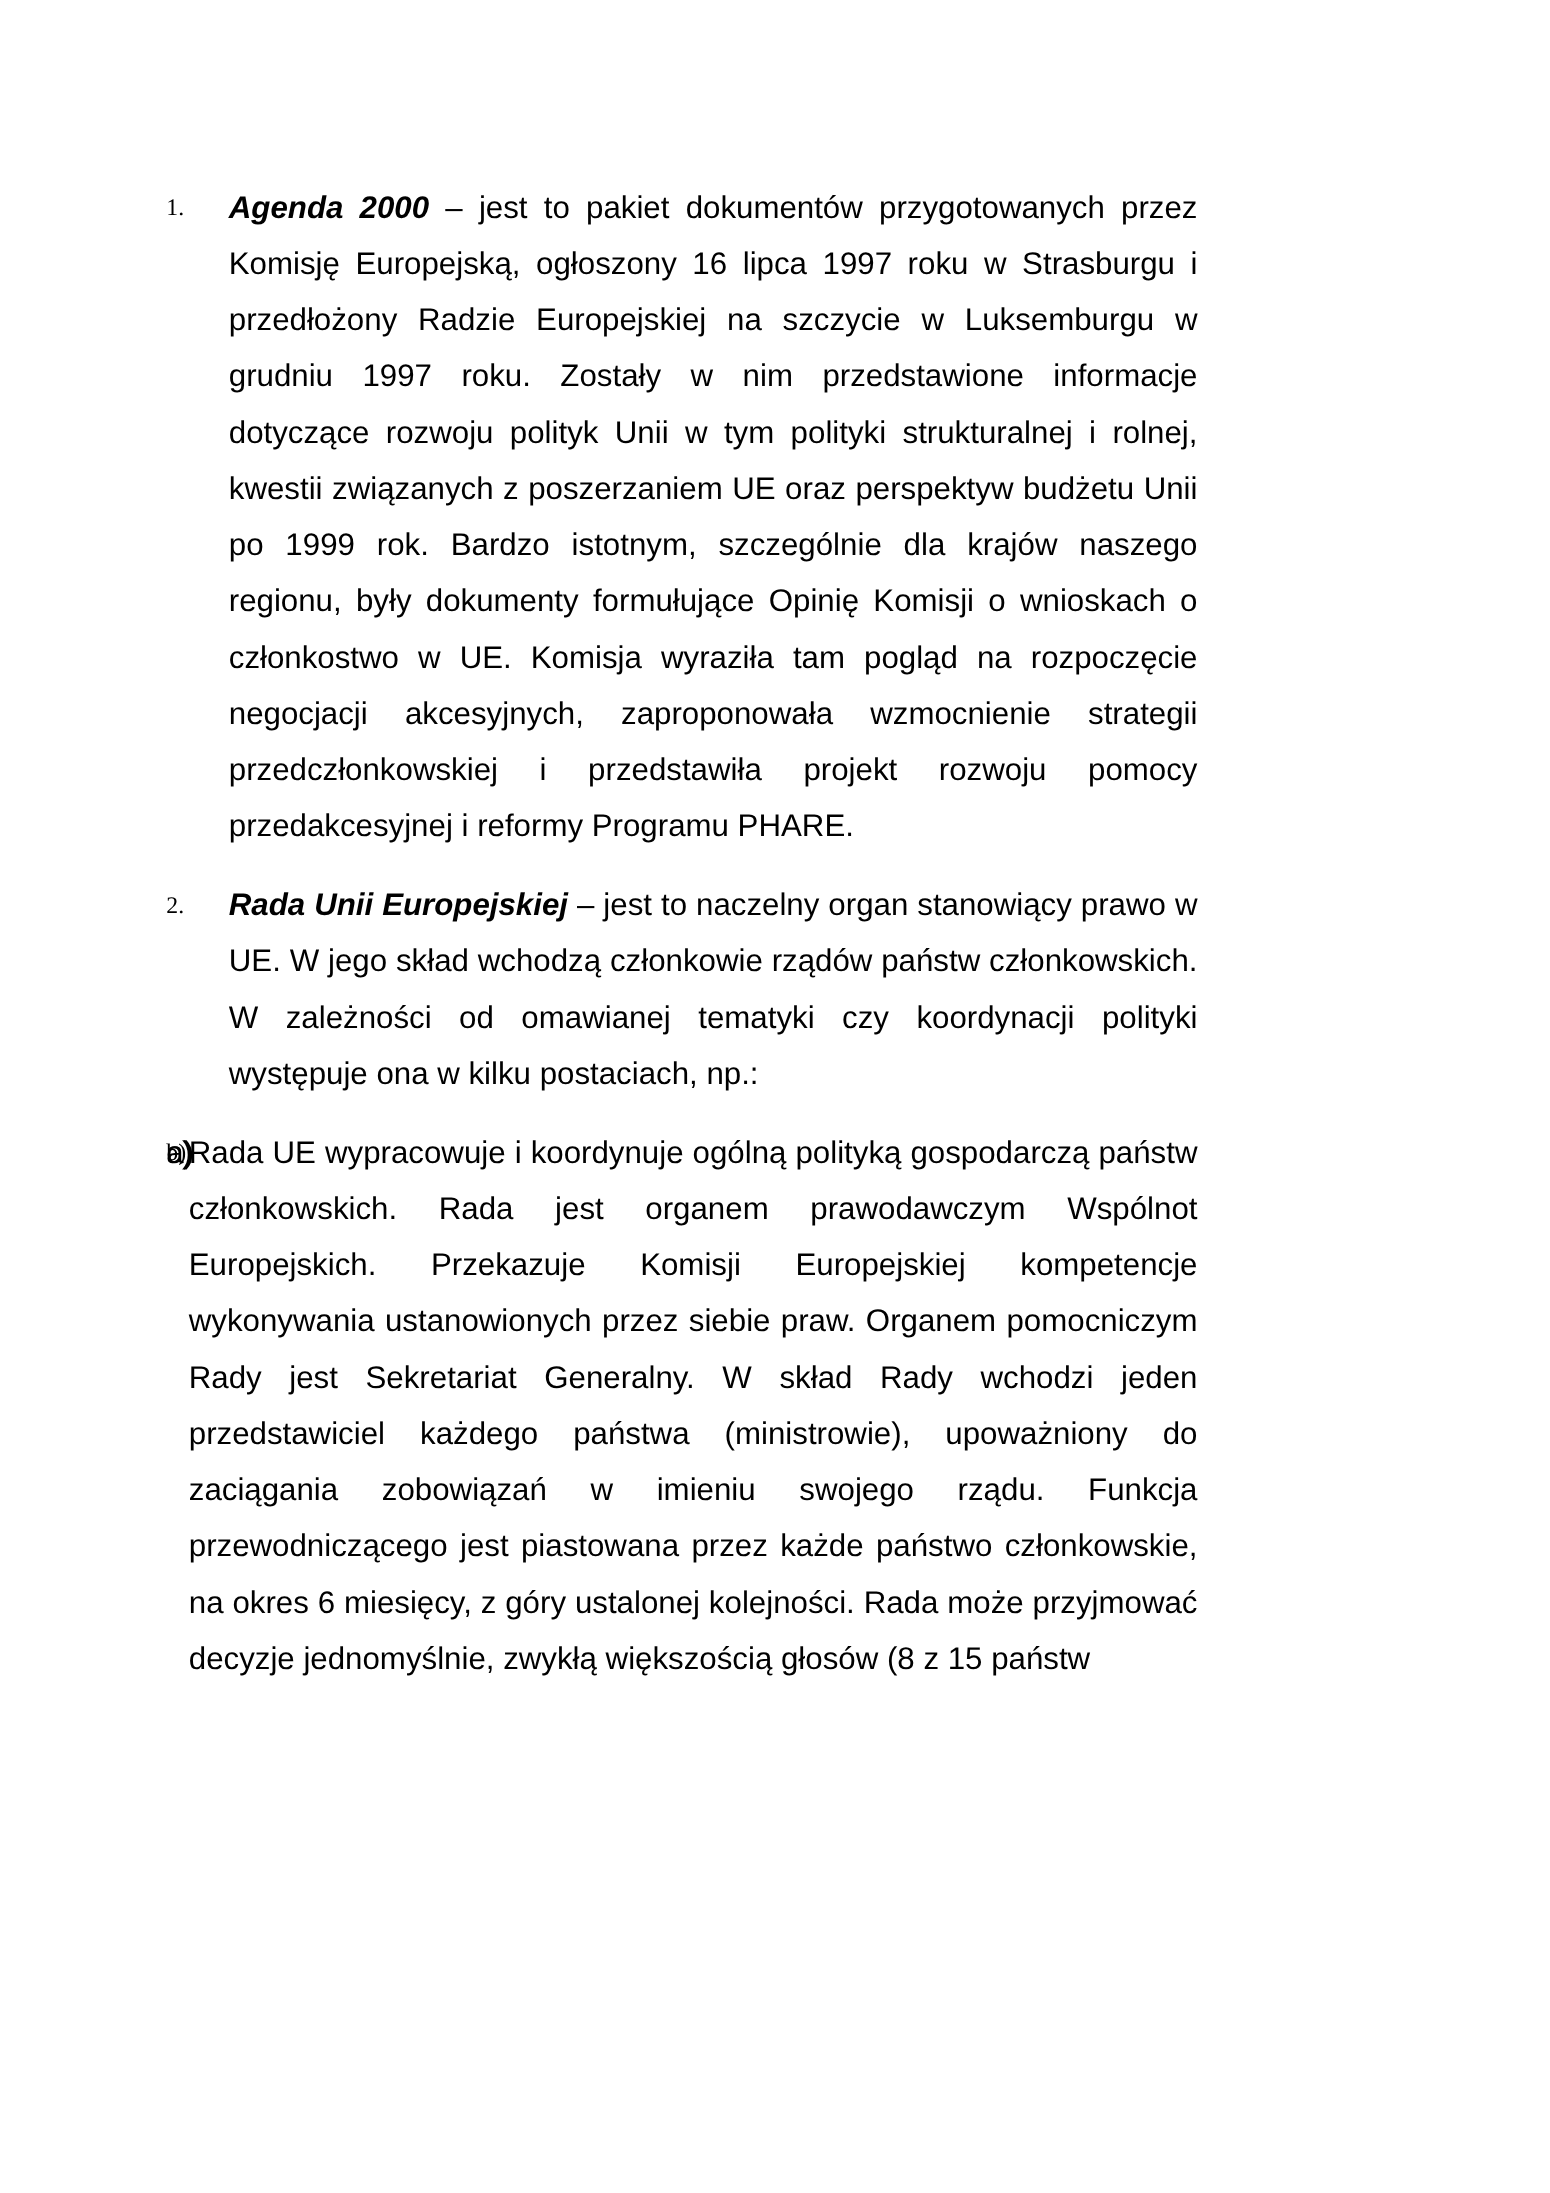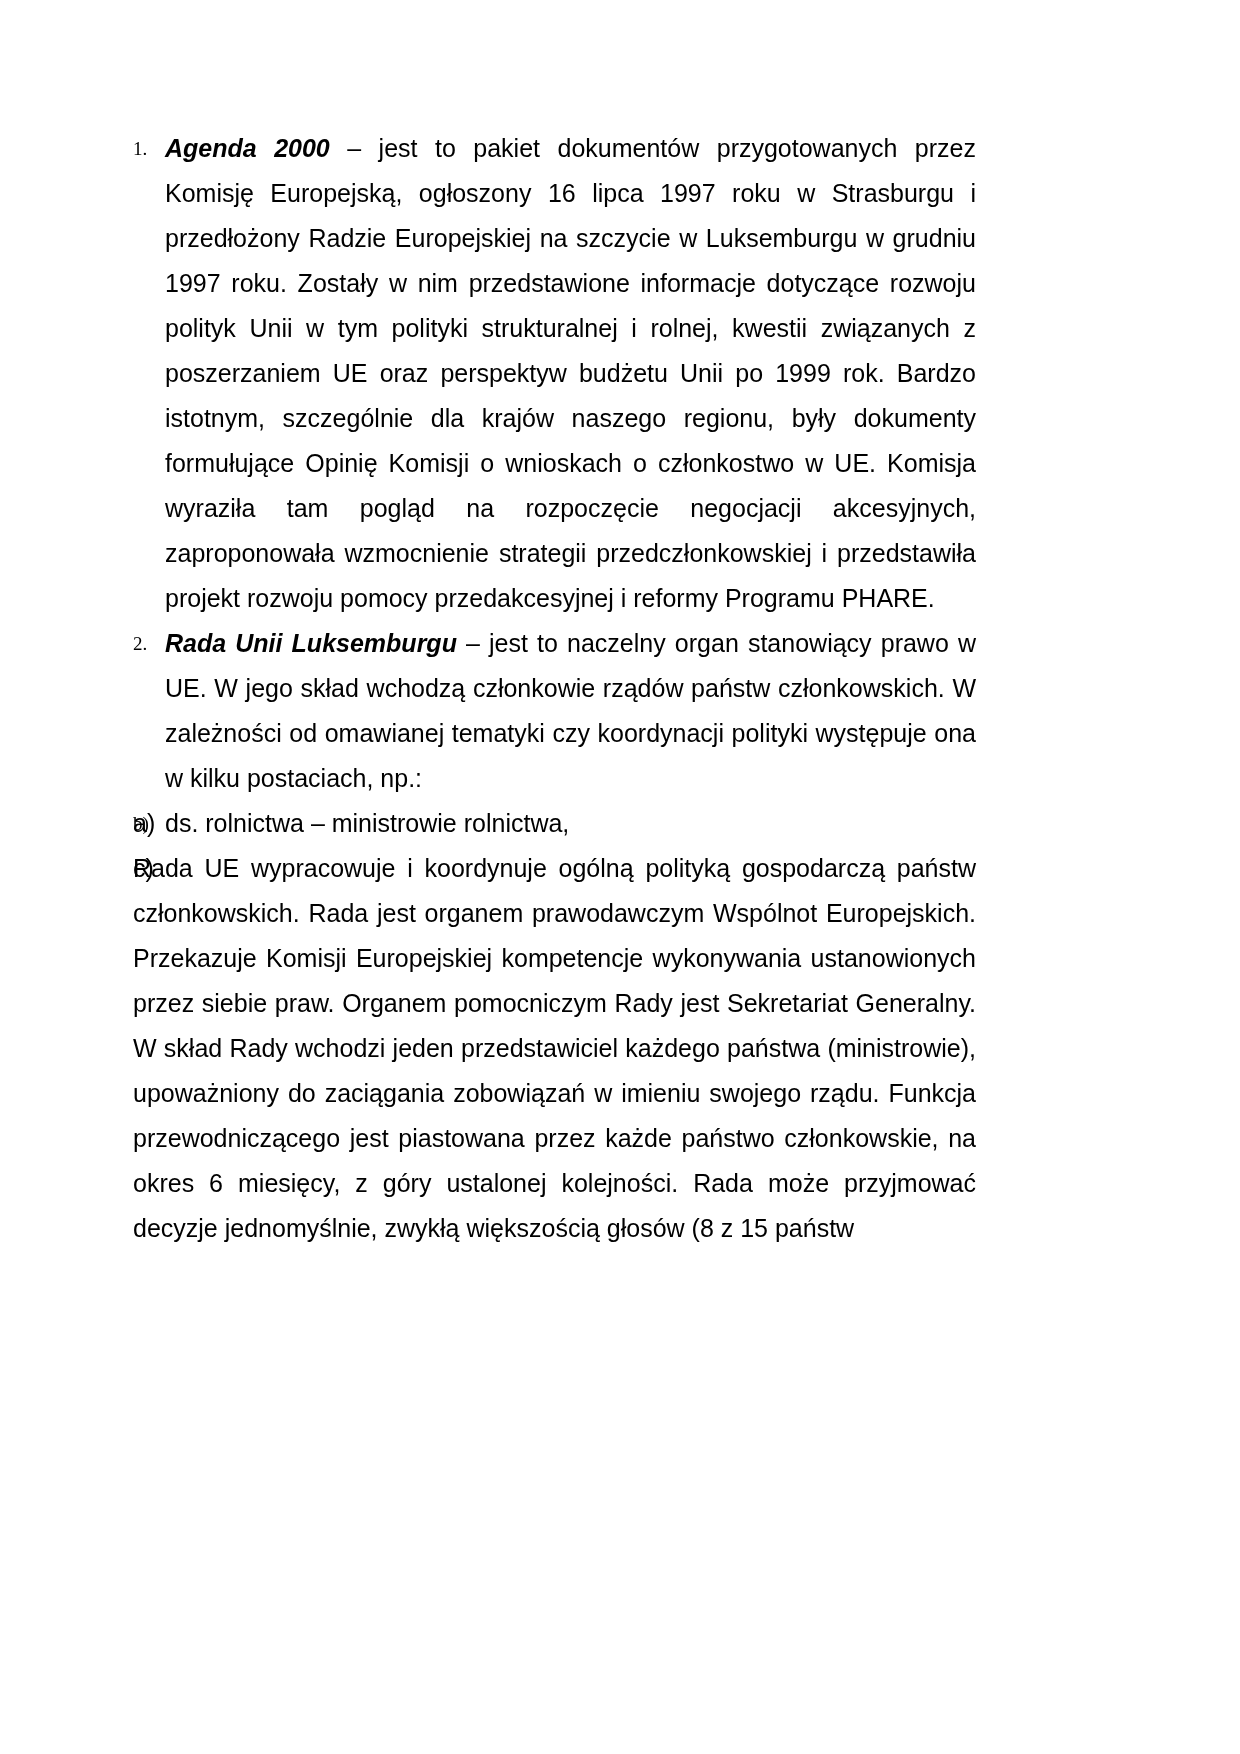--- a/index.html
+++ b/index.html
@@ -48,43 +48,42 @@
       top: 0;
     }
     .sub .mark.serif {
       font-family: "Liberation Serif", serif;
       font-size: 19px;
     }
     .term {
       font-weight: bold;
       font-style: italic;
     }
-    p { margin: 0; }
+    p { margin: 18px; }
   </style>
 </head>
 <body>
 
 <div class="page">
 
   <div class="li justify">
     <span class="num">1.</span>
     <p><span class="term">Agenda 2000</span><span> – jest to pakiet dokumentów przygotowanych przez Komisję Europejską, ogłoszony 16 lipca 1997 roku w Strasburgu i przedłożony Radzie Europejskiej na szczycie w Luksemburgu w grudniu 1997 roku. Zostały w nim przedstawione informacje dotyczące rozwoju polityk Unii w tym polityki strukturalnej i rolnej, kwestii związanych z poszerzaniem UE oraz perspektyw budżetu Unii po 1999 rok. Bardzo istotnym, szczególnie dla krajów naszego regionu, były dokumenty formułujące Opinię Komisji o wnioskach o członkostwo w UE. Komisja wyraziła tam pogląd na rozpoczęcie negocjacji akcesyjnych, zaproponowała wzmocnienie strategii przedczłonkowskiej i przedstawiła projekt rozwoju pomocy przedakcesyjnej i reformy Programu PHARE.</span></p>
   </div>
 
   <div class="li justify">
     <span class="num">2.</span>
-    <p><span class="term">Rada Unii Luksemburgu</span><span> – jest to naczelny organ stanowiący prawo w UE. W jego skład wchodzą członkowie rządów państw członkowskich. W zależności od omawianej tematyki czy koordynacji polityki występuje ona w kilku postaciach, np.:</span></p>
+    <p><span class="term">Rada Unii Europejskiej</span><span> – jest to naczelny organ stanowiący prawo w UE. W jego skład wchodzą członkowie rządów państw członkowskich. W zależności od omawianej tematyki czy koordynacji polityki występuje ona w kilku postaciach, np.:</span></p>
   </div>
 
   <div class="sub">
     <span class="mark">a)</span>
   </div>
   <div class="sub">
     <span class="mark serif">b)</span>
-    <span>ds. rolnictwa – ministrowie rolnictwa,</span>
   </div>
   <div class="sub">
     <span class="mark">c)</span>
   </div>
 
   <p class="justify">Rada UE wypracowuje i koordynuje ogólną polityką gospodarczą państw członkowskich. Rada jest organem prawodawczym Wspólnot Europejskich. Przekazuje Komisji Europejskiej kompetencje wykonywania ustanowionych przez siebie praw. Organem pomocniczym Rady jest Sekretariat Generalny. W skład Rady wchodzi jeden przedstawiciel każdego państwa (ministrowie), upoważniony do zaciągania zobowiązań w imieniu swojego rządu. Funkcja przewodniczącego jest piastowana przez każde państwo członkowskie, na okres 6 miesięcy, z góry ustalonej kolejności. Rada może przyjmować decyzje jednomyślnie, zwykłą większością głosów (8 z 15  państw</p>
 
 </div>
 
 </body></html>

